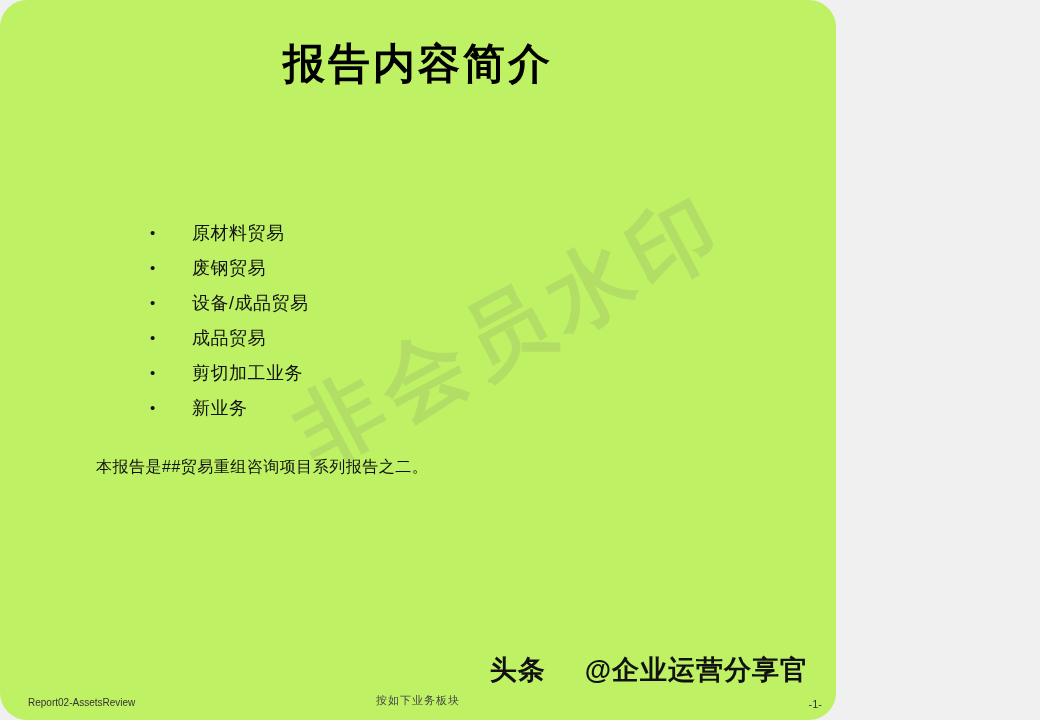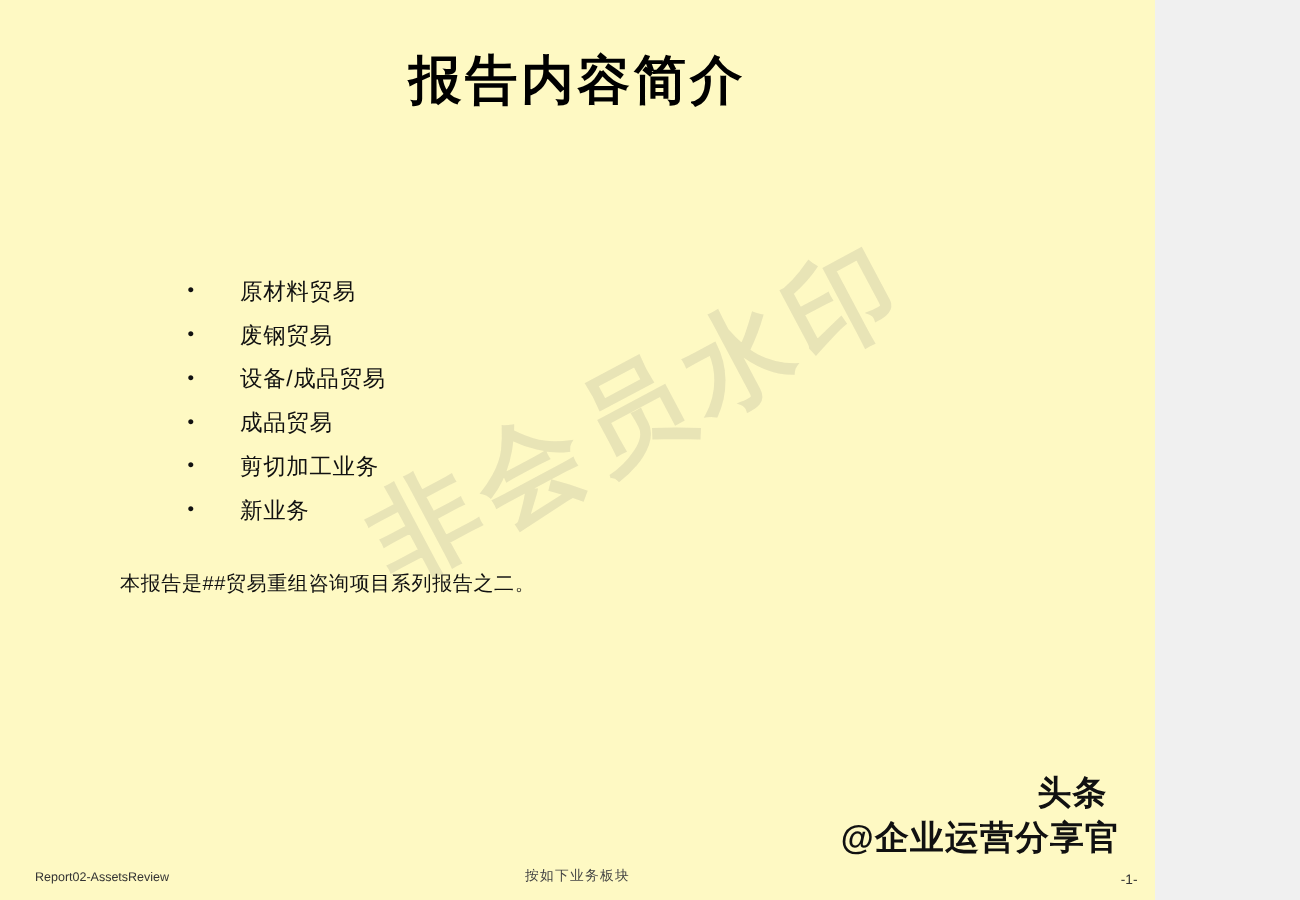--- a/index.html
+++ b/index.html
@@ -8,25 +8,26 @@
   }
   body {
     width: 1040px;
     height: 720px;
     background: #f0f0f0;
     font-family: "Liberation Sans", sans-serif;
     overflow: hidden;
   }
   .slide {
     position: relative;
-    width: 924px;
+    width: 836px;
     height: 720px;
-    background: #fef9c3;
+    background: #bef264;
     box-sizing: border-box;
     overflow: hidden;
+    border-radius: 27px;
   }
   .slide-title {
     position: absolute;
     top: 36px;
     left: 0;
     width: 100%;
     text-align: center;
     font-family: "DejaVu Serif", "Liberation Serif", serif;
     font-size: 42px;
     font-weight: 700;
@@ -119,26 +120,25 @@
     right: 14px;
     bottom: 10px;
     font-size: 11px;
     color: #333333;
   }
   .brand-stamp {
     position: absolute;
     right: 28px;
     bottom: 32px;
     display: flex;
-    align-items: flex-end;
+    align-items: center;
     font-size: 27px;
     font-weight: 700;
     color: #111111;
     letter-spacing: 1px;
-    flex-direction: column;
   }
   .brand-toutiao {
     margin-right: 10px;
   }
   .brand-handle {
     font-weight: 700;
     margin-left: 29px;
   }
 </style>
 </head>

